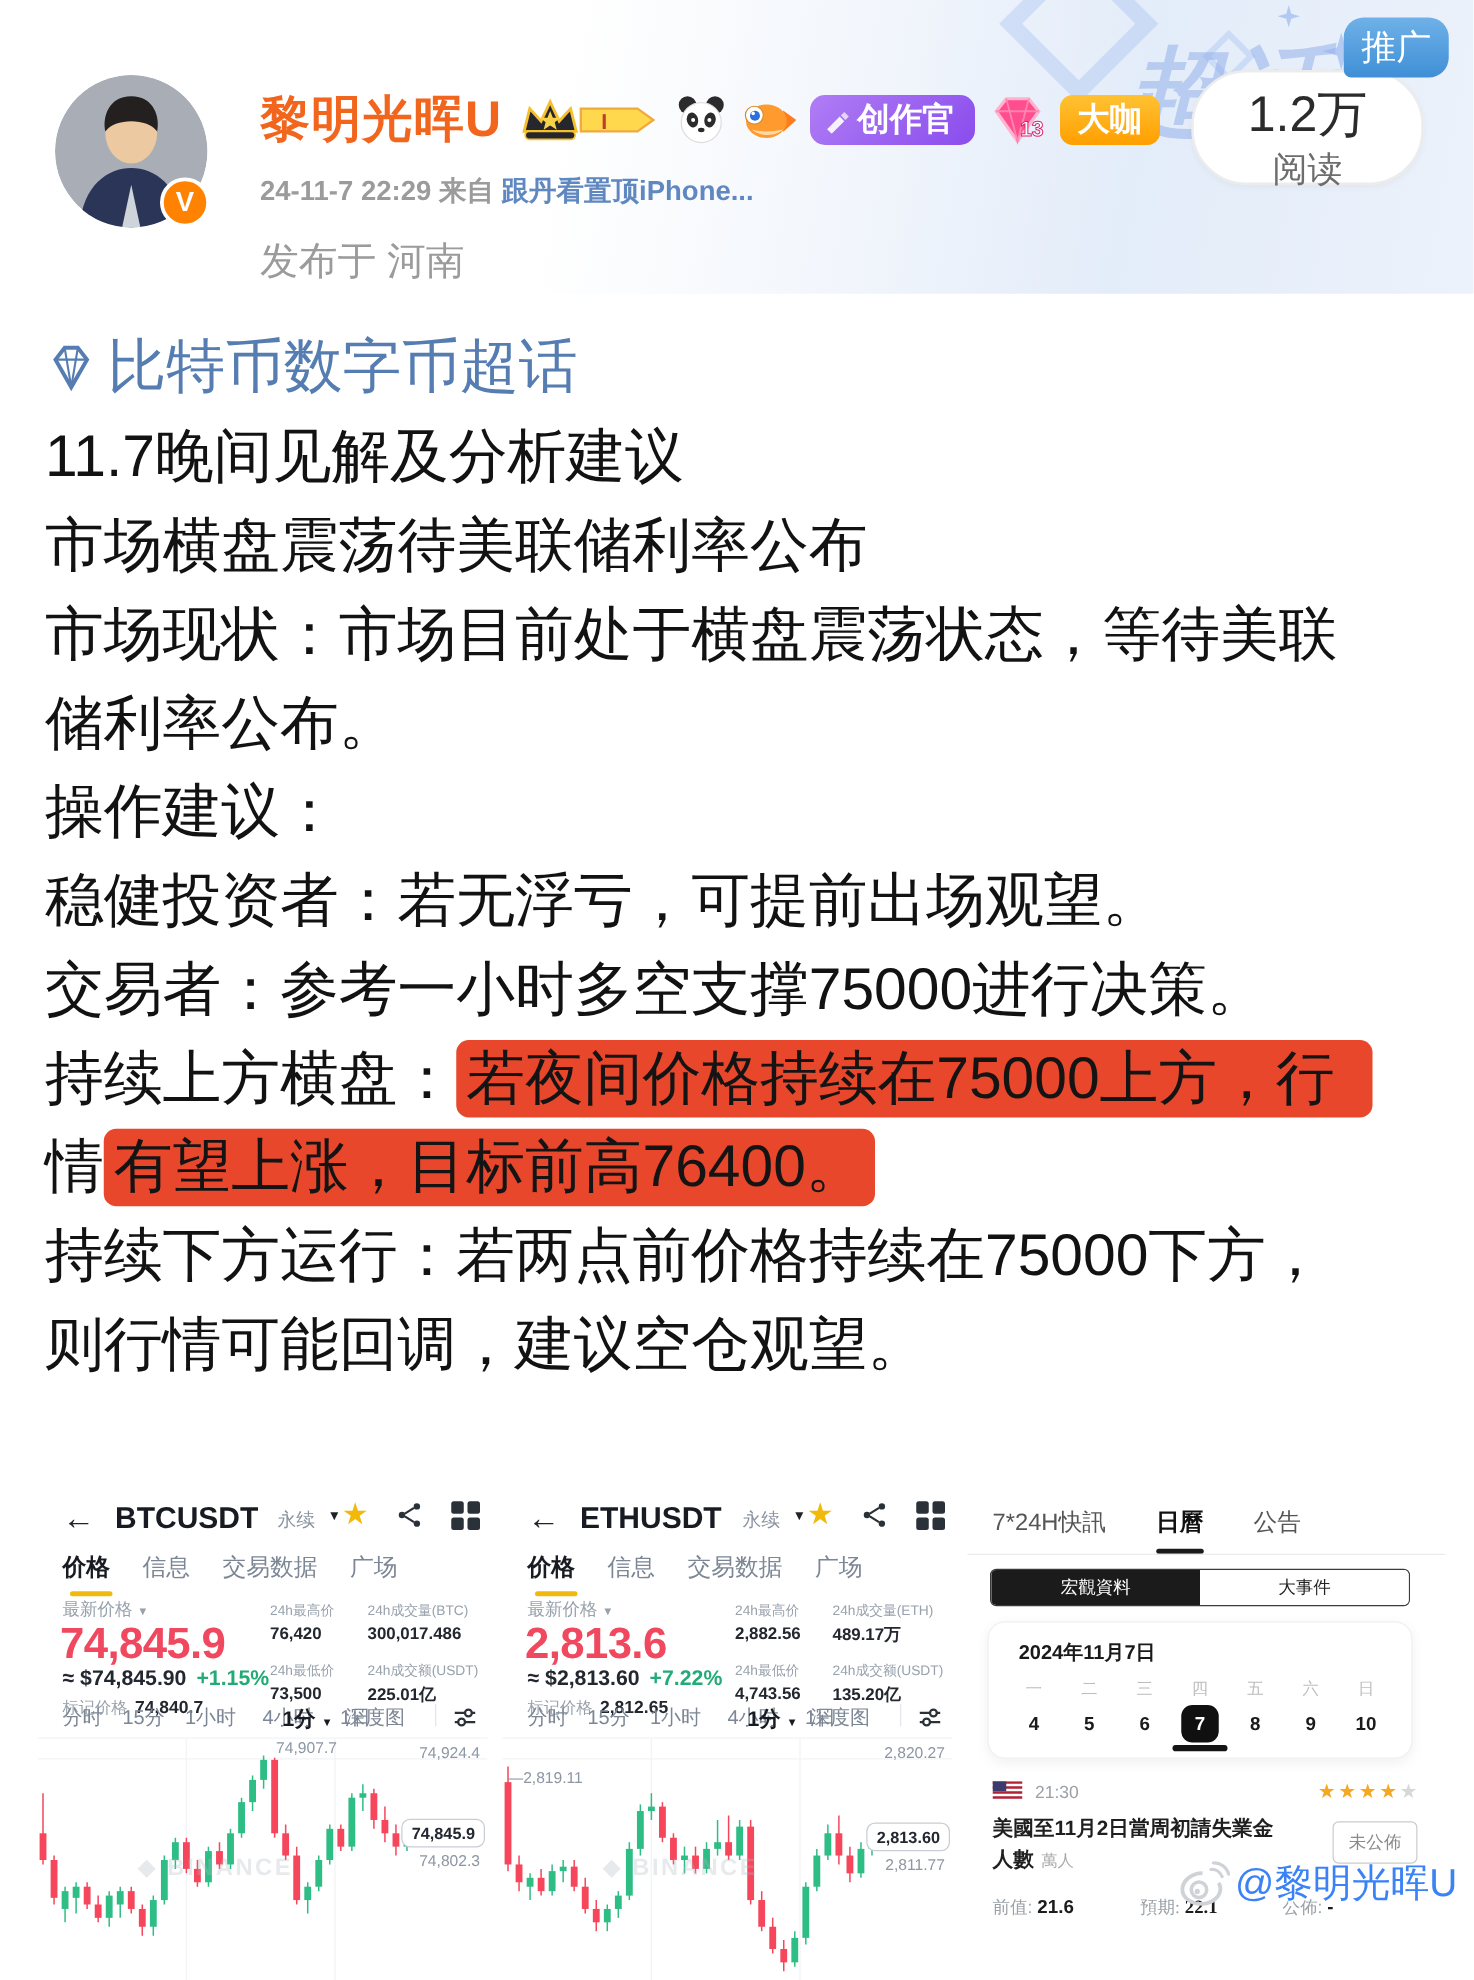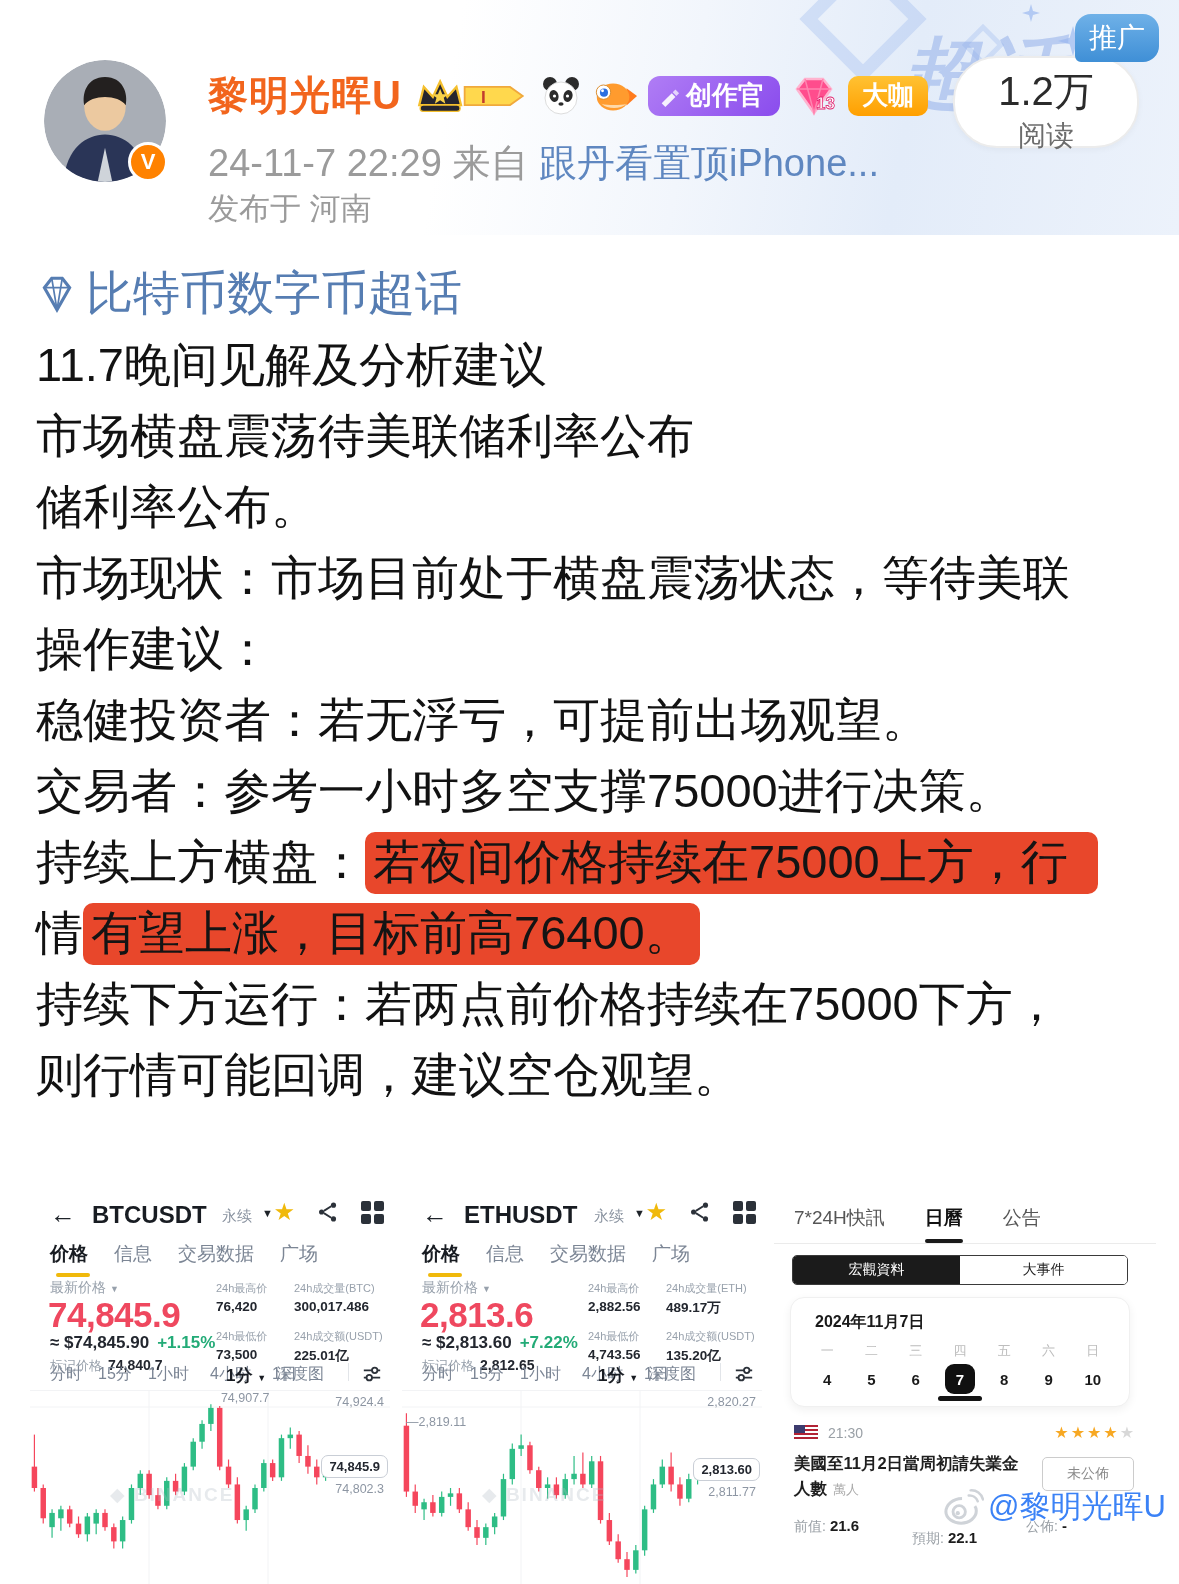--- a/index.html
+++ b/index.html
@@ -20,21 +20,21 @@
   .vbadge{position:absolute;right:-2px;bottom:0;width:34px;height:34px;border-radius:50%;
     background:#ff8200;border:3px solid #fff;color:#fff;font-weight:bold;font-size:22px;
     display:flex;align-items:center;justify-content:center;}
   .name-row{position:absolute;top:68px;left:208px;display:flex;align-items:center;gap:10px;white-space:nowrap;}
   .username{font-size:40px;font-weight:bold;color:#f2651d;letter-spacing:1px;}
   .badge{display:inline-flex;align-items:center;}
   .pill-creator{height:40px;border-radius:12px;background:linear-gradient(135deg,#b07df5,#8a4ced);
     color:#fff;font-size:26px;font-weight:bold;padding:0 16px 0 10px;display:inline-flex;align-items:center;gap:6px;}
   .pill-daka{height:40px;border-radius:10px;background:linear-gradient(180deg,#ffc233,#ff9f00);
     color:#fff;font-size:26px;font-weight:bold;padding:0 14px;display:inline-flex;align-items:center;}
-  .meta-row{position:absolute;top:138px;left:208px;font-size:38px;color:#9b9b9b;white-space:nowrap;}
+  .meta-row{position:absolute;top:138px;left:208px;font-size:22px;color:#9b9b9b;white-space:nowrap;font-weight:bold;}
   .meta-row .src-link{color:#5f87c0;text-decoration:none;}
   .loc-row{position:absolute;top:188px;left:208px;font-size:31px;color:#9b9b9b;}
   .reads-pill{position:absolute;top:56px;left:953px;width:182px;height:88px;background:#fff;
     border:2px solid #ececec;border-radius:44px;text-align:center;box-shadow:0 2px 6px rgba(0,0,0,0.04);}
   .reads-num{font-size:40px;color:#2b2b2b;margin-top:6px;}
   .reads-label{font-size:28px;color:#6d6d6d;margin-top:-2px;}
   .promo-tag{position:absolute;top:14px;left:1075px;width:84px;height:48px;
     background:linear-gradient(180deg,#6fb1e8,#3f8fd6);border-radius:16px 16px 16px 6px;
     color:#fff;font-size:28px;display:flex;align-items:center;justify-content:center;}
   
@@ -102,24 +102,24 @@
     display:flex;align-items:center;justify-content:center;}
   .np-handle{position:absolute;bottom:5px;left:50%;transform:translateX(-50%);width:44px;height:5px;
     background:#141414;border-radius:3px;}
   .np-meta{position:absolute;top:238px;left:20px;width:342px;height:22px;}
   .np-time{position:absolute;left:34px;top:2px;font-size:14px;color:#9aa0a6;}
   .np-stars{position:absolute;right:0;top:0;font-size:16px;letter-spacing:2px;}
   .np-stars .on{color:#f7a823;} .np-stars .offs{color:#d8d8d8;}
   .np-title{position:absolute;top:266px;left:20px;width:236px;font-size:16.5px;font-weight:bold;color:#1f1f1f;line-height:25px;}
   .np-title .unit{font-size:13px;color:#a8a8a8;font-weight:normal;margin-left:6px;}
   .np-status{position:absolute;top:272px;right:22px;border:1px solid #ccc;border-radius:5px;
-    padding:7px 24px;font-size:14px;color:#8a8a8a;background:#fff;}
+    padding:7px 12px;font-size:14px;color:#8a8a8a;background:#fff;}
   .np-vals{position:absolute;top:332px;left:20px;width:342px;font-size:14px;color:#9aa0a6;}
   .np-vals b{color:#1c1c1c;font-size:15px;margin-left:4px;}
-  .np-vals .v2{position:absolute;left:118px;top:12px;} .np-vals .v3{position:absolute;left:232px;top:0;}
+  .np-vals .v2{position:absolute;left:118px;top:0;font-family:Liberation Serif, serif;} .np-vals .v3{position:absolute;left:232px;top:0;}
   
   .weibo-wm{position:absolute;top:1486px;left:942px;display:flex;align-items:center;gap:4px;
     color:#3b82f6;font-size:31px;text-shadow:0 1px 0 #fff;white-space:nowrap;}
 </style>
 </head>
 <body>
 
 <div class="canvas">
 
   <div class="header-bg">
@@ -212,22 +212,22 @@
     <div class="topic-line">
       <svg width="42" height="42" viewBox="0 0 40 40">
         <path d="M8 14 L15 5 H25 L32 14 L20 35 Z" fill="none" stroke="#567db2" stroke-width="3"></path>
         <path d="M8 14 H32 M15 5 L20 35 L25 5" stroke="#567db2" stroke-width="1.6" fill="none"></path>
       </svg>
       <span>比特币数字币超话</span>
     </div>
     <div id="post-lines">
         <div class="post-line"><span>11.7晚间见解及分析建议</span></div>
         <div class="post-line"><span>市场横盘震荡待美联储利率公布</span></div>
+        <div class="post-line"><span>市场现状：市场目前处于横盘震荡状态，等待美联</span></div>
         <div class="post-line"><span>储利率公布。</span></div>
-        <div class="post-line"><span>市场现状：市场目前处于横盘震荡状态，等待美联</span></div>
         <div class="post-line"><span>操作建议：</span></div>
         <div class="post-line"><span>稳健投资者：若无浮亏，可提前出场观望。</span></div>
         <div class="post-line"><span>交易者：参考一小时多空支撑75000进行决策。</span></div>
         <div class="post-line"><span>持续上方横盘：</span><span class="hl ext">若夜间价格持续在75000上方，行</span></div>
         <div class="post-line"><span>情</span><span class="hl">有望上涨，目标前高76400。</span></div>
         <div class="post-line"><span>持续下方运行：若两点前价格持续在75000下方，</span></div>
         <div class="post-line"><span>则行情可能回调，建议空仓观望。</span></div>
       </div>
   </div>
 

